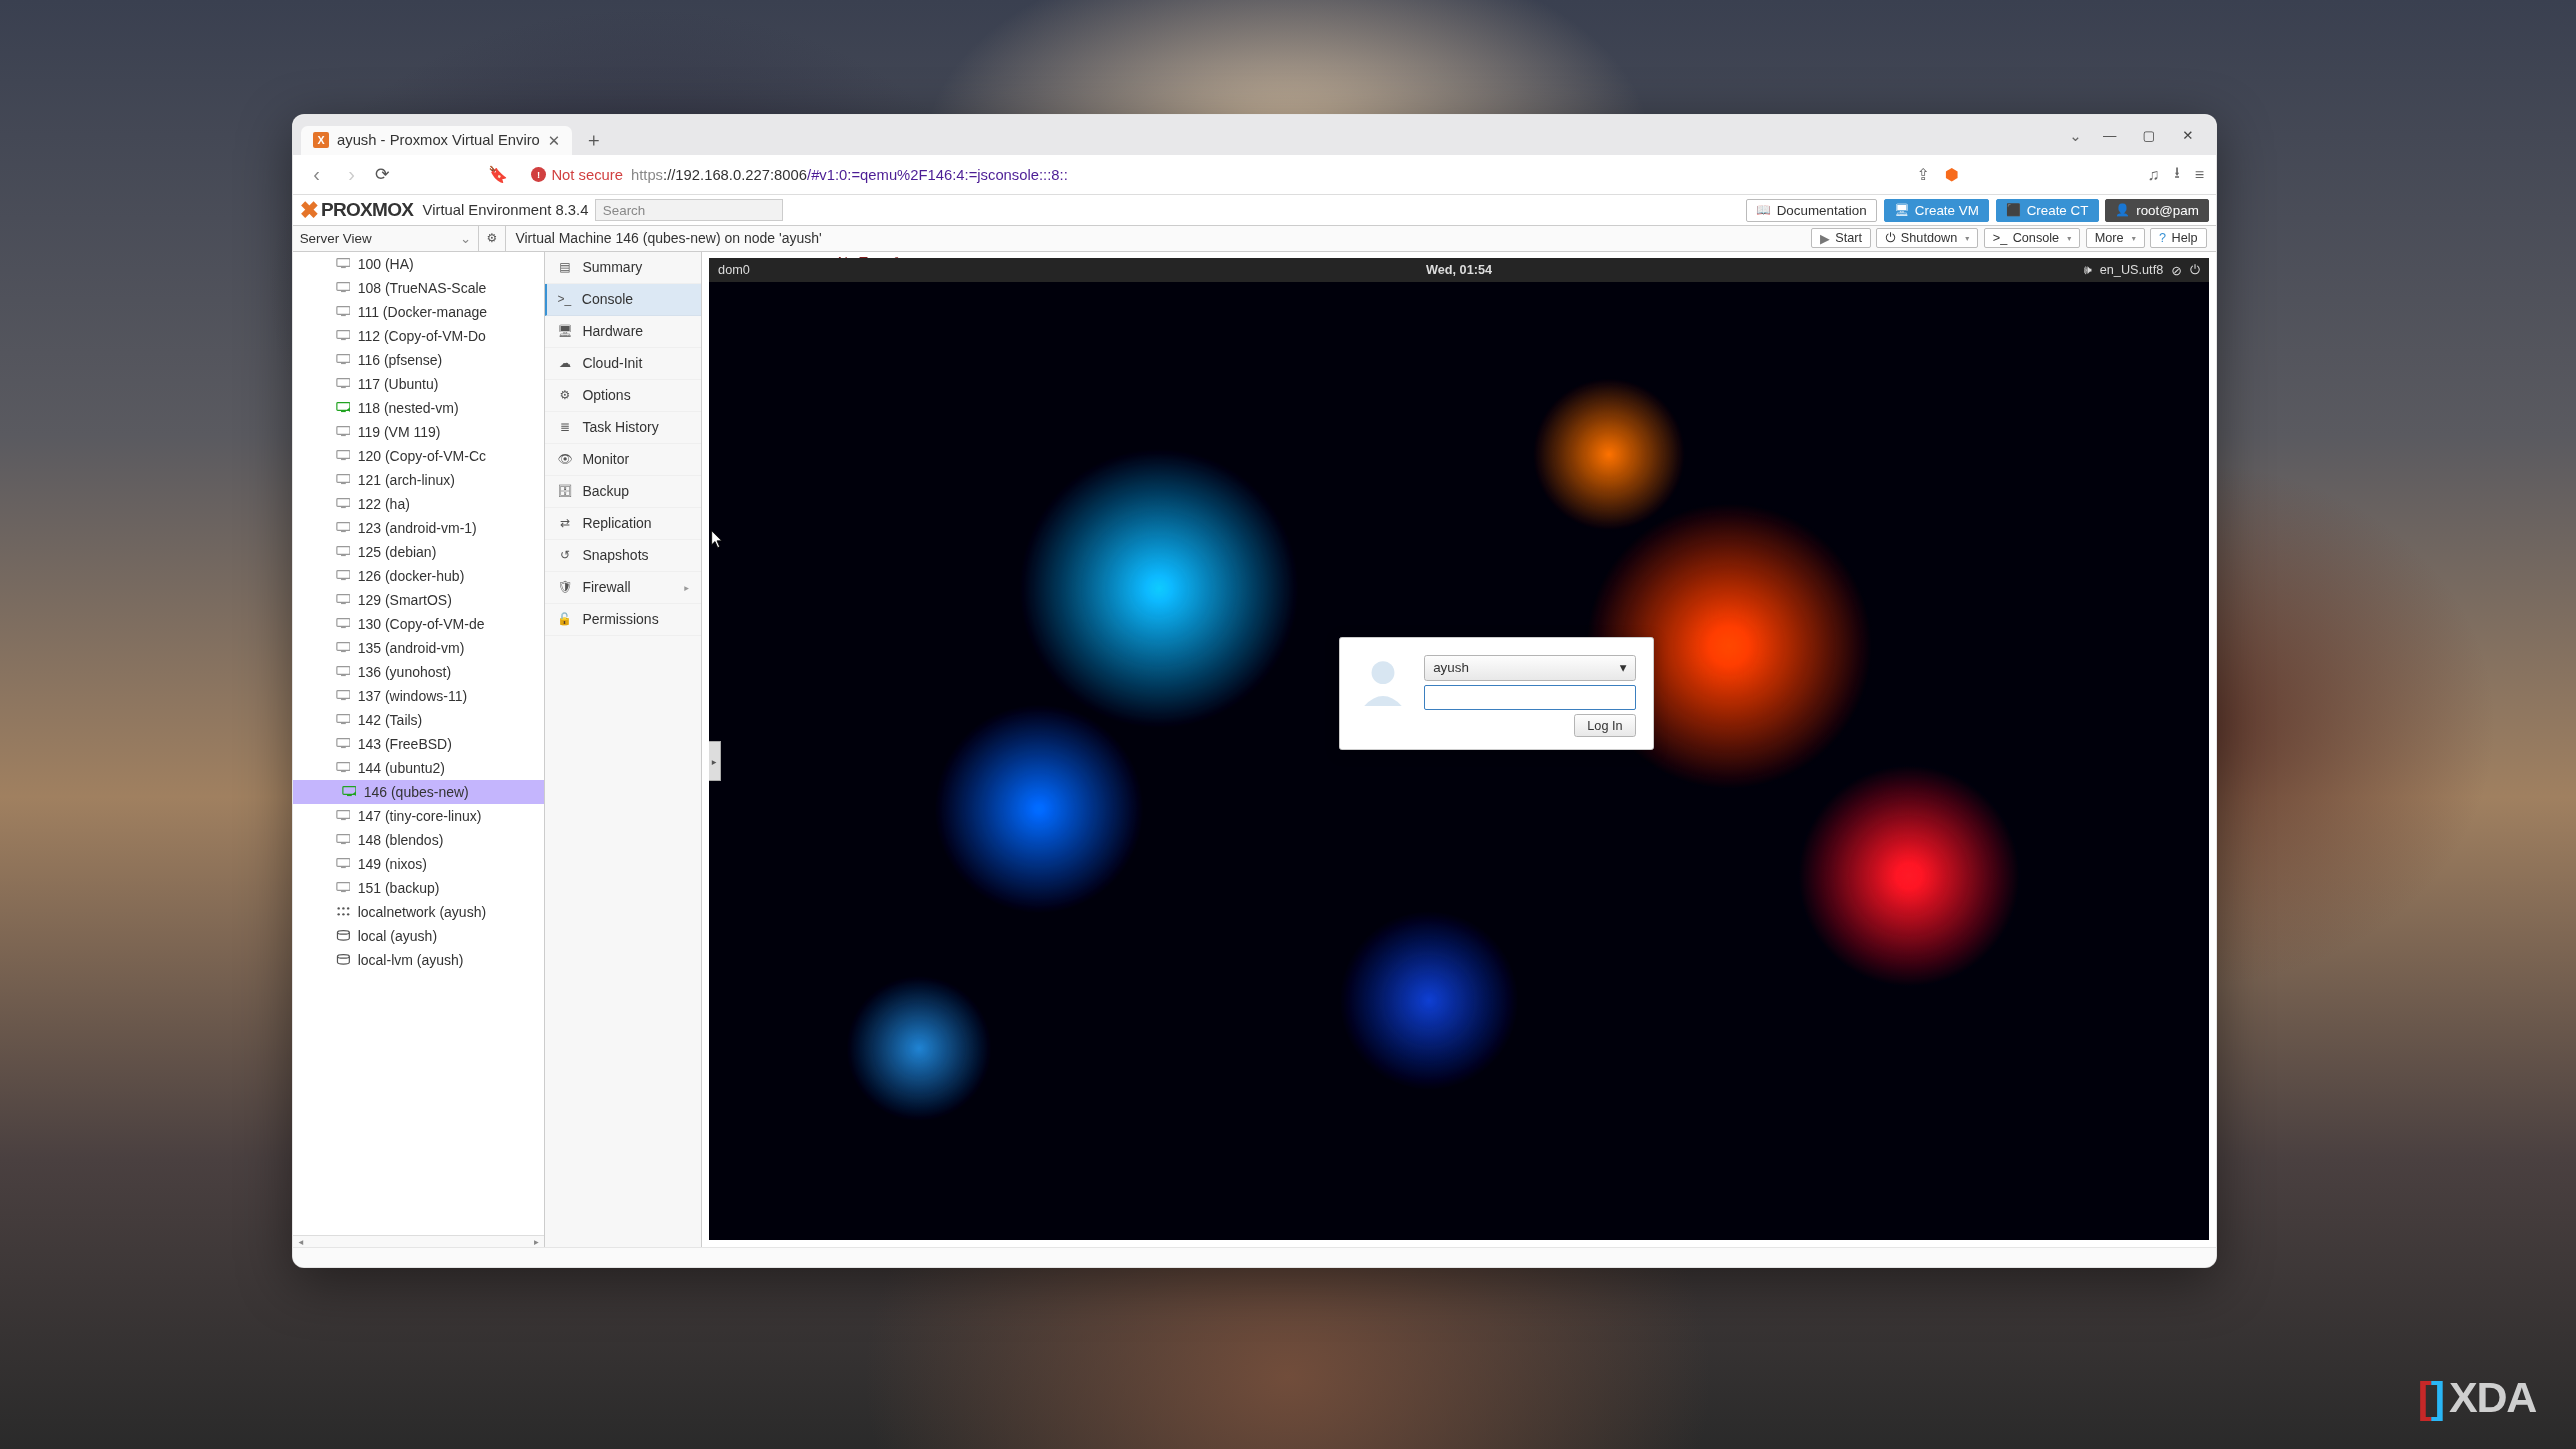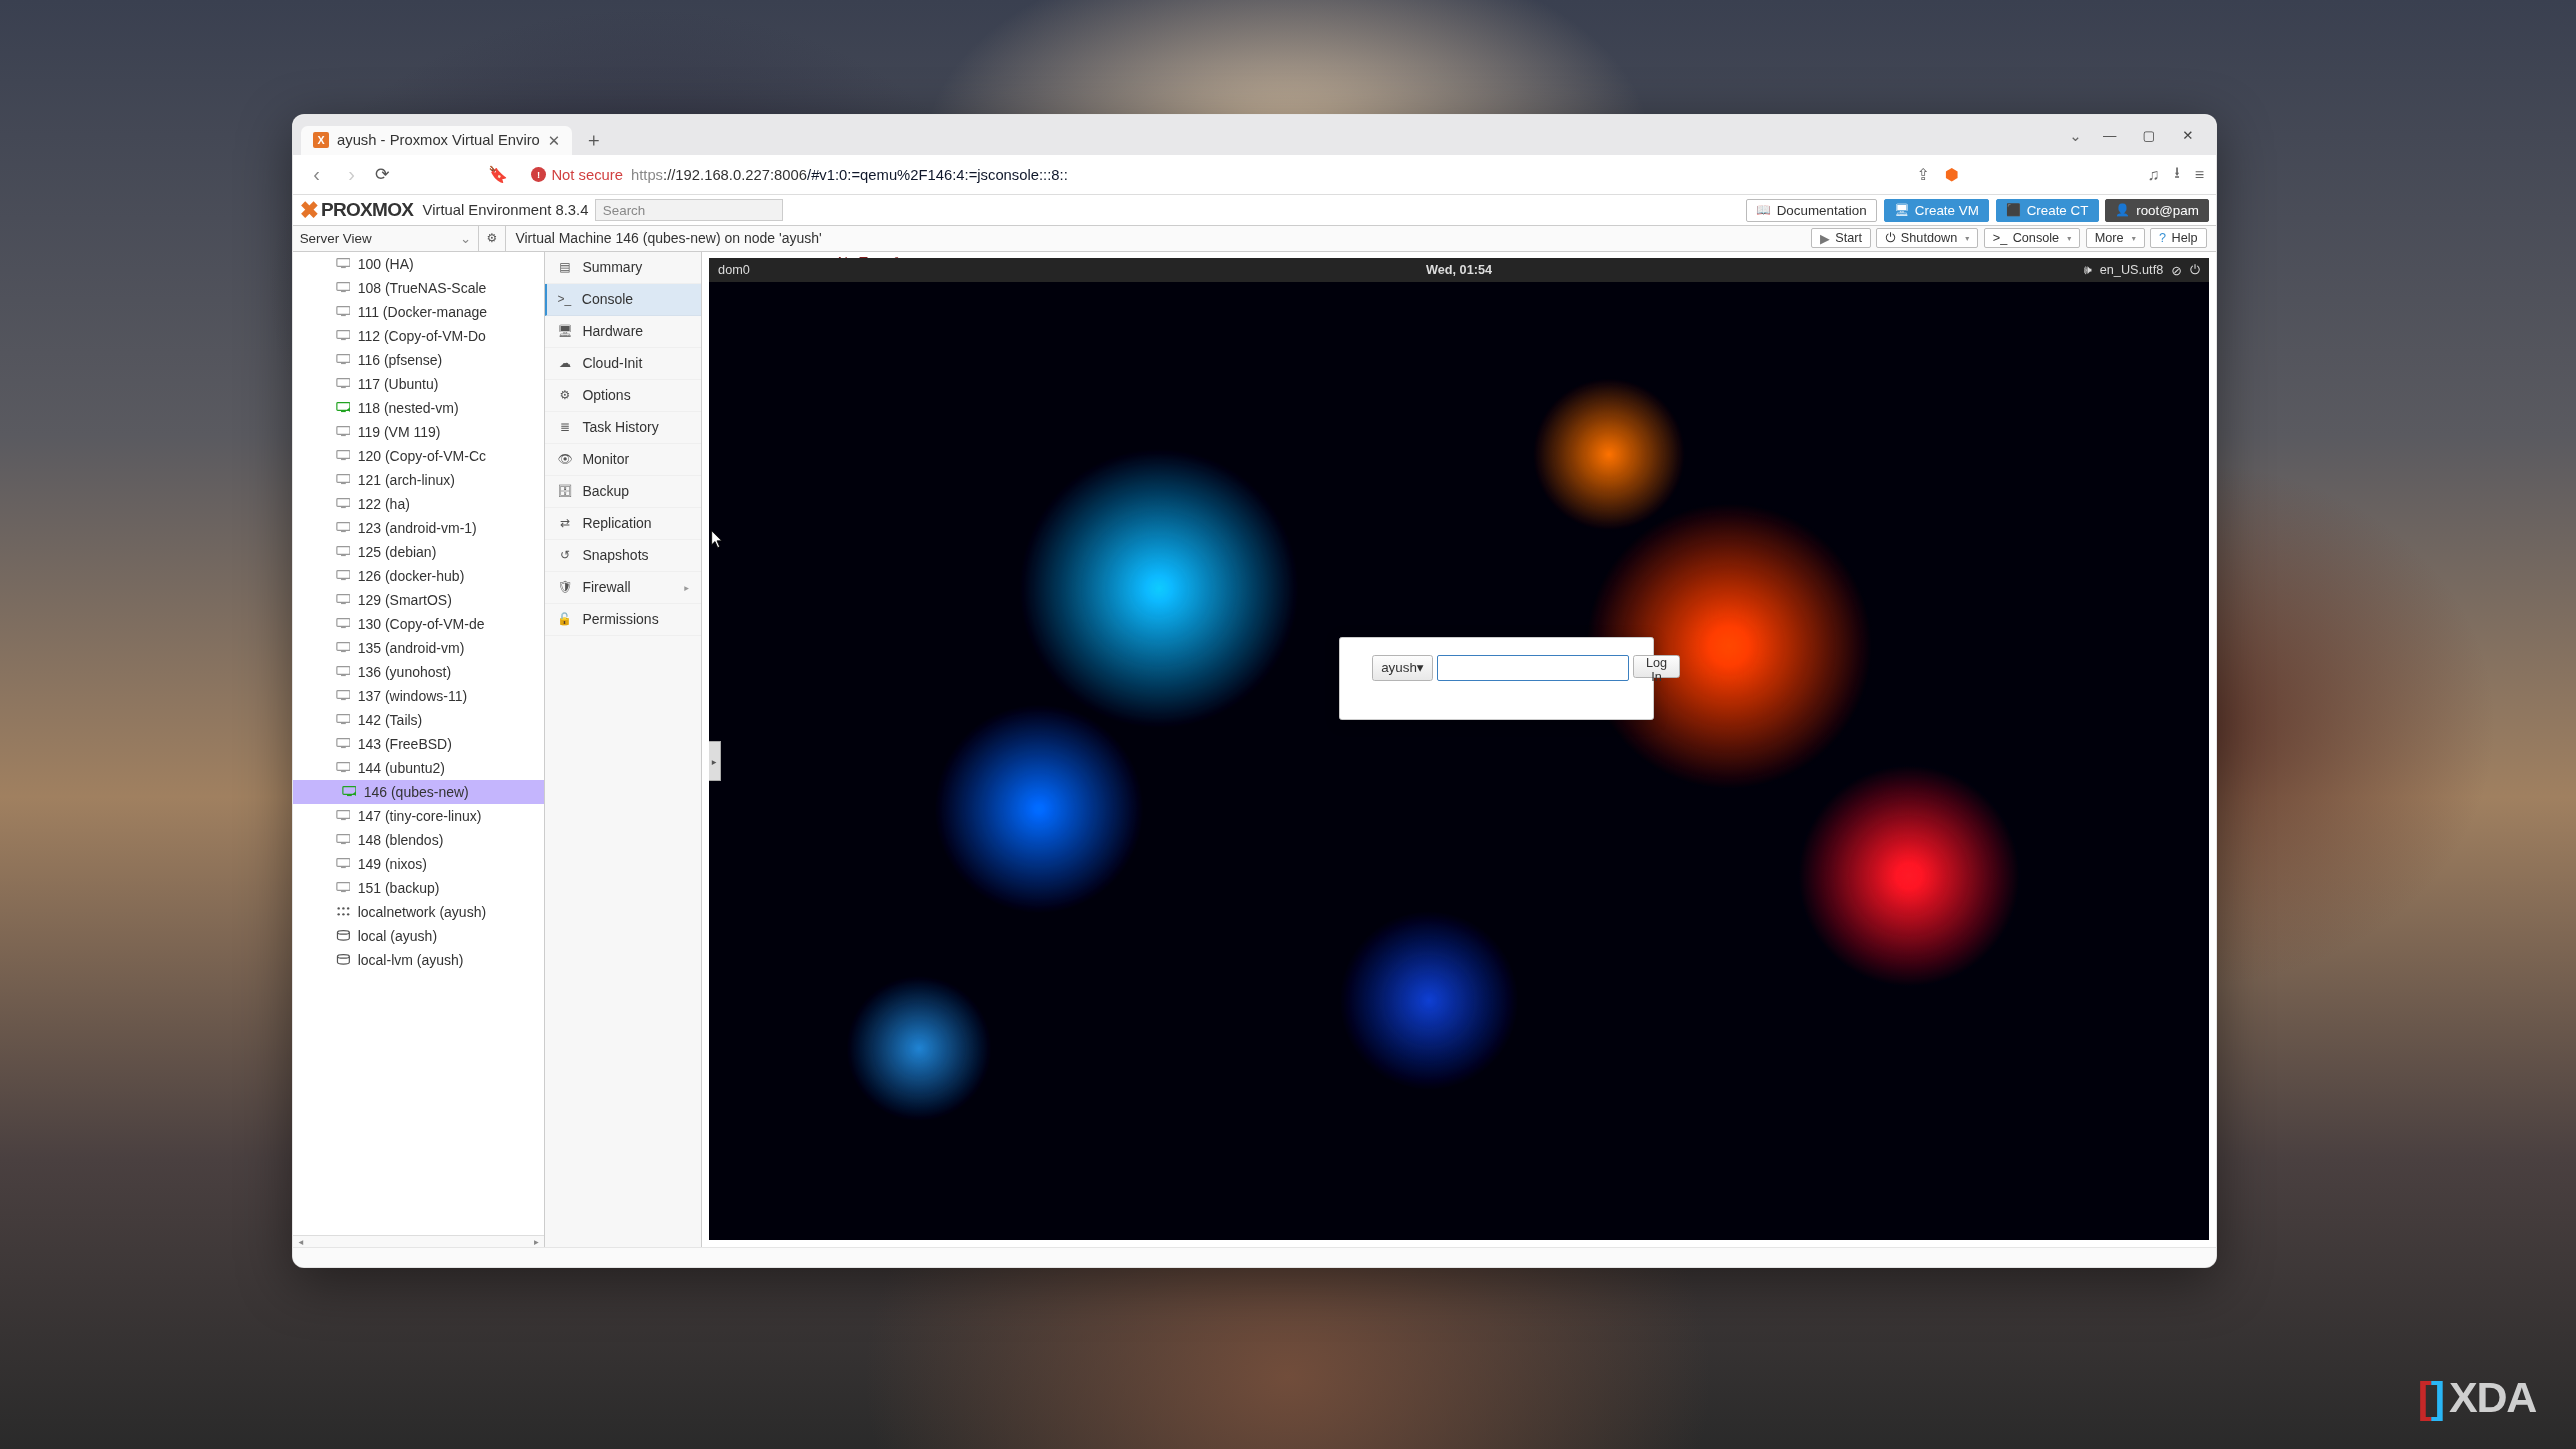--- a/index.html
+++ b/index.html
@@ -37,21 +37,21 @@
 .addrbar { height:40px; background:#fff; border-bottom:0.7px solid #ddd; display:flex; align-items:center; padding:0 12px; gap:12px; }
 .nav-arrow { font-size:20px; color:#888; cursor:pointer; width:23px; text-align:center; }
 .nav-arrow.disabled { color:#ccc; }
 .reload { font-size:17.4px; color:#555; cursor:pointer; }
 .url-field { flex:1; display:flex; align-items:center; gap:8px; height:27px; border-radius:13.4px; padding:0 10.7px; font-size:14.8px; color:#555; }
 .bookmark-ic { font-size:16px; color:#666; margin-left:87px; }
 .sec-badge { display:flex; align-items:center; gap:5.4px; color:#d14040; font-size:14.8px; }
 .sec-badge .ic { width:14.8px; height:14.8px; border-radius:50%; background:#d14040; color:#fff; display:flex; align-items:center; justify-content:center; font-size:9.4px; font-weight:700; }
 .url-text .scheme { color:#888; }
 .url-text .host { color:#333;margin-top:7px; }
-.url-text .path { color:#0f172a; }
+.url-text .path { color:#4c1d95; }
 .right-icons { display:flex; align-items:center; gap:14.8px; font-size:16px; color:#666; }
 .shield-ic { color:#f76b1c; }
 
 
 .px-topbar { height:31px; background:#fff; border-bottom:0.7px solid #ccc; display:flex; align-items:center; padding:0 6.7px; gap:6.7px; }
 .px-logo { display:flex; align-items:center; gap:2.7px; font-weight:700; font-size:19px; color:#333; letter-spacing:-0.7px; }
 .px-logo .x { color:#e57429; font-size:23px; font-weight:900; }
 .px-env { font-size:14.8px; color:#333; margin-left:2.7px; }
 .px-search { flex:0 0 188px; height:21.5px; background:#f2f2f2; border:0.7px solid #ccc; padding:0 6.7px; font-size:13.4px; color:#888; display:flex; align-items:center; }
 .px-spacer { flex:1; }
@@ -113,21 +113,21 @@
   filter: saturate(1.3) contrast(1.1);
 }
 
 
 .side-toggle { position:absolute; left:0; top:50%; transform:translateY(-50%); width:12px; height:40px; background:#ddd; border:0.7px solid #aaa; border-left:none; display:flex; align-items:center; justify-content:center; font-size:9.4px; color:#555; cursor:pointer; }
 
 
 .login-card { position:absolute; left:42%; top:37%; width:315px; background:#fff; border:0.7px solid #ccc; border-radius:2.7px; padding:17.4px 17.4px 12px 17.4px; box-shadow:0 2.7px 13.4px rgba(0,0,0,0.25); display:flex; gap:14.8px; }
 .login-card .avatar { width:52px; height:52px; align-self:flex-start; }
 .login-card .avatar svg { width:100%; height:100%; }
-.login-fields { flex:1; display:flex; flex-direction:row; gap:4px; }
+.login-fields { flex:1; display:flex; flex-direction:column; gap:4px; }
 .user-select { height:25.5px; border:0.7px solid #b4b4b4; border-radius:2.7px; background:linear-gradient(#fdfdfd,#e8e8e8); display:flex; align-items:center; justify-content:space-between; padding:0 8px; font-size:13.4px; color:#333; cursor:pointer; }
 .pwd-input { height:25.5px; border:1.3px solid #3b7fbf; border-radius:2px; padding:0 6.7px; font-size:13.4px; outline:none; }
 .login-btn-row { display:flex; justify-content:flex-end; }
 .login-btn { height:23px; padding:0 12px; border:0.7px solid #b4b4b4; border-radius:2.7px; background:linear-gradient(#fdfdfd,#e8e8e8); font-size:12.7px; color:#333; cursor:pointer; }
 
 
 .cursor-arrow { position:absolute; width:13.4px; height:19px; pointer-events:none; z-index:50; }
 .cursor-arrow svg { width:100%; height:100%; filter:drop-shadow(0 0.7px 0.7px rgba(0,0,0,0.5)); }
 
 

